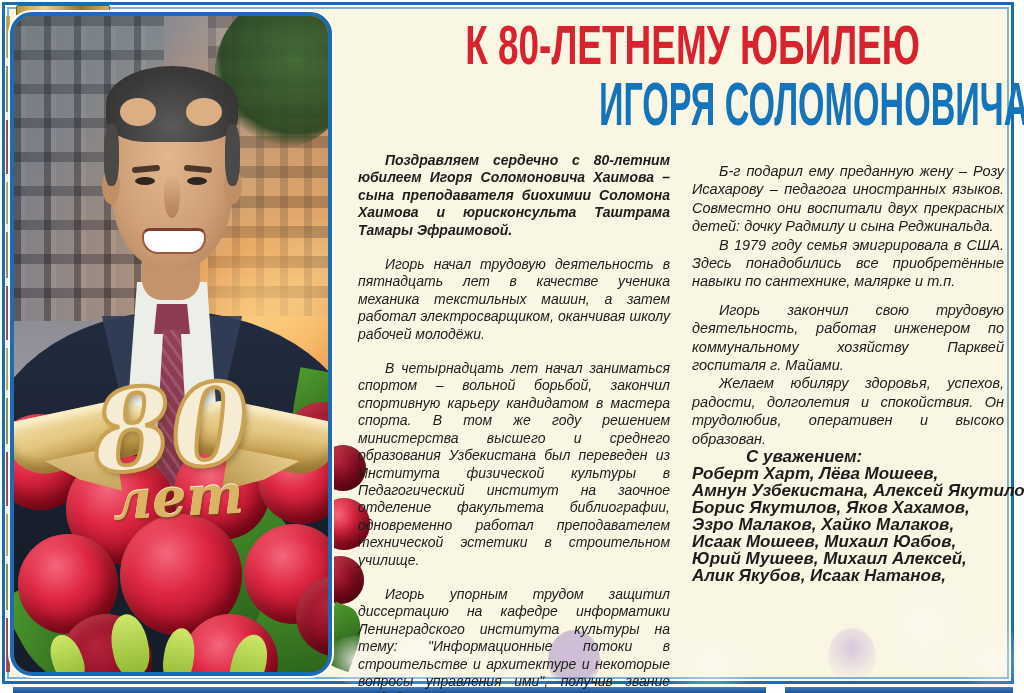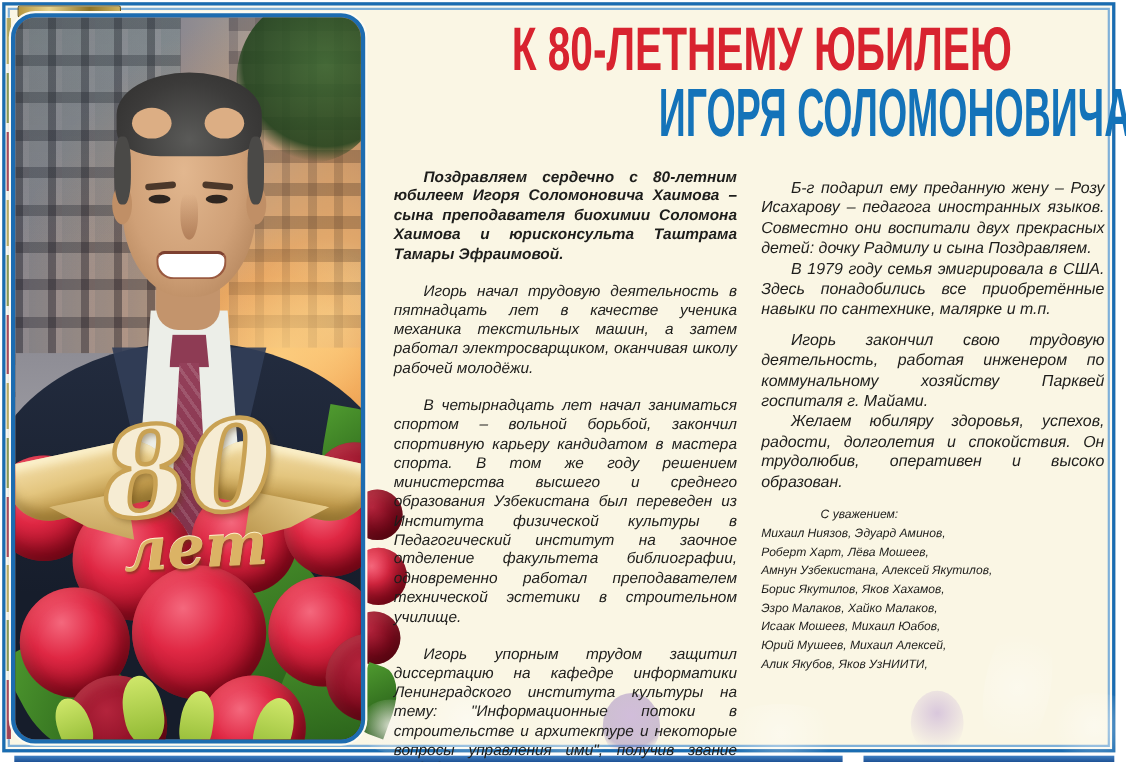--- a/index.html
+++ b/index.html
@@ -114,21 +114,21 @@
 
   
   .col{position:absolute;top:152px;width:312px;color:#1d1d1b;z-index:5;}
   .col1{left:358px;font-size:14px;line-height:17.4px;}
   .col2{left:692px;font-size:14.5px;line-height:18.4px;}
   .col p{margin:0;text-align:justify;text-indent:27px;font-style:italic;}
   .col p.lead{font-weight:bold;}
   .col p.cont{text-indent:0;}
   .col .sp1{height:17px;}
   .col .sp2{height:10px;}
-  .sig{margin-top:12px;font-weight:normal;font-style:italic;font-size:11px;line-height:17px;}
+  .sig{font-weight:bold;font-style:italic;font-size:17px;line-height:17px;}
   .sig-label{text-indent:27px;padding-left:27px;}
   .sig-line{white-space:nowrap;}
 
   
   .bar{position:absolute;top:687px;height:6px;background:linear-gradient(180deg,#3e7fc2,#1c4f92);z-index:4;}
   .bar.l{left:13px;width:753px;}
   .bar.r{left:785px;width:228px;}
 </style>
 </head>
 <body>
@@ -224,33 +224,32 @@
     <div class="sp1"></div>
     <p>Игорь начал трудовую деятельность в пятнадцать лет в качестве ученика механика текстильных машин, а затем работал электросварщиком, оканчивая школу рабочей молодёжи.</p>
     <div class="sp1"></div>
     <p>В четырнадцать лет начал заниматься спортом – вольной борьбой, закончил спортивную карьеру кандидатом в мастера спорта. В том же году решением министерства высшего и среднего образования Узбекистана был переведен из Института физической культуры в Педагогический институт на заочное отделение факультета библиографии, одновременно работал преподавателем технической эстетики в строительном училище.</p>
     <div class="sp1"></div>
     <p>Игорь упорным трудом защитил диссертацию на кафедре информатики Ленинградского института культуры на тему: "Информационные потоки в строительстве и архитектуре и некоторые вопросы управления ими", получив звание кандидата пе-</p>
   </div>
 
   <div class="col col2">
     <div class="sp2"></div>
-    <p>Б-г подарил ему преданную жену – Розу Исахарову – педагога иностранных языков. Совместно они воспитали двух прекрасных детей: дочку Радмилу и сына Поздравляем.</p>
+    <p>Б-г подарил ему преданную жену – Розу Исахарову – педагога иностранных языков. Совместно они воспитали двух прекрасных детей: дочку Радмилу и сына Реджинальда.</p>
     <p>В 1979 году семья эмигрировала в США. Здесь понадобились все приобретённые навыки по сантехнике, малярке и т.п.</p>
     <div class="sp2"></div>
     <p>Игорь закончил свою трудовую деятельность, работая инженером по коммунальному хозяйству Парквей госпиталя г. Майами.</p>
     <p>Желаем юбиляру здоровья, успехов, радости, долголетия и спокойствия. Он трудолюбив, оперативен и высоко образован.</p>
     <div class="sig">
       <div class="sig-label">С уважением:</div>
-      <div class="sig-line">Михаил Ниязов, Эдуард Аминов,</div>
       <div class="sig-line">Роберт Харт, Лёва Мошеев,</div>
       <div class="sig-line">Амнун Узбекистана, Алексей Якутилов,</div>
       <div class="sig-line">Борис Якутилов, Яков Хахамов,</div>
       <div class="sig-line">Эзро Малаков, Хайко Малаков,</div>
       <div class="sig-line">Исаак Мошеев, Михаил Юабов,</div>
       <div class="sig-line">Юрий Мушеев, Михаил Алексей,</div>
-      <div class="sig-line">Алик Якубов, Яков УзНИИТИ,</div>
+      <div class="sig-line">Алик Якубов, Исаак Натанов,</div>
     </div>
   </div>
 
   <div class="bar l"></div>
   <div class="bar r"></div>
 </div>
 
 </body></html>

